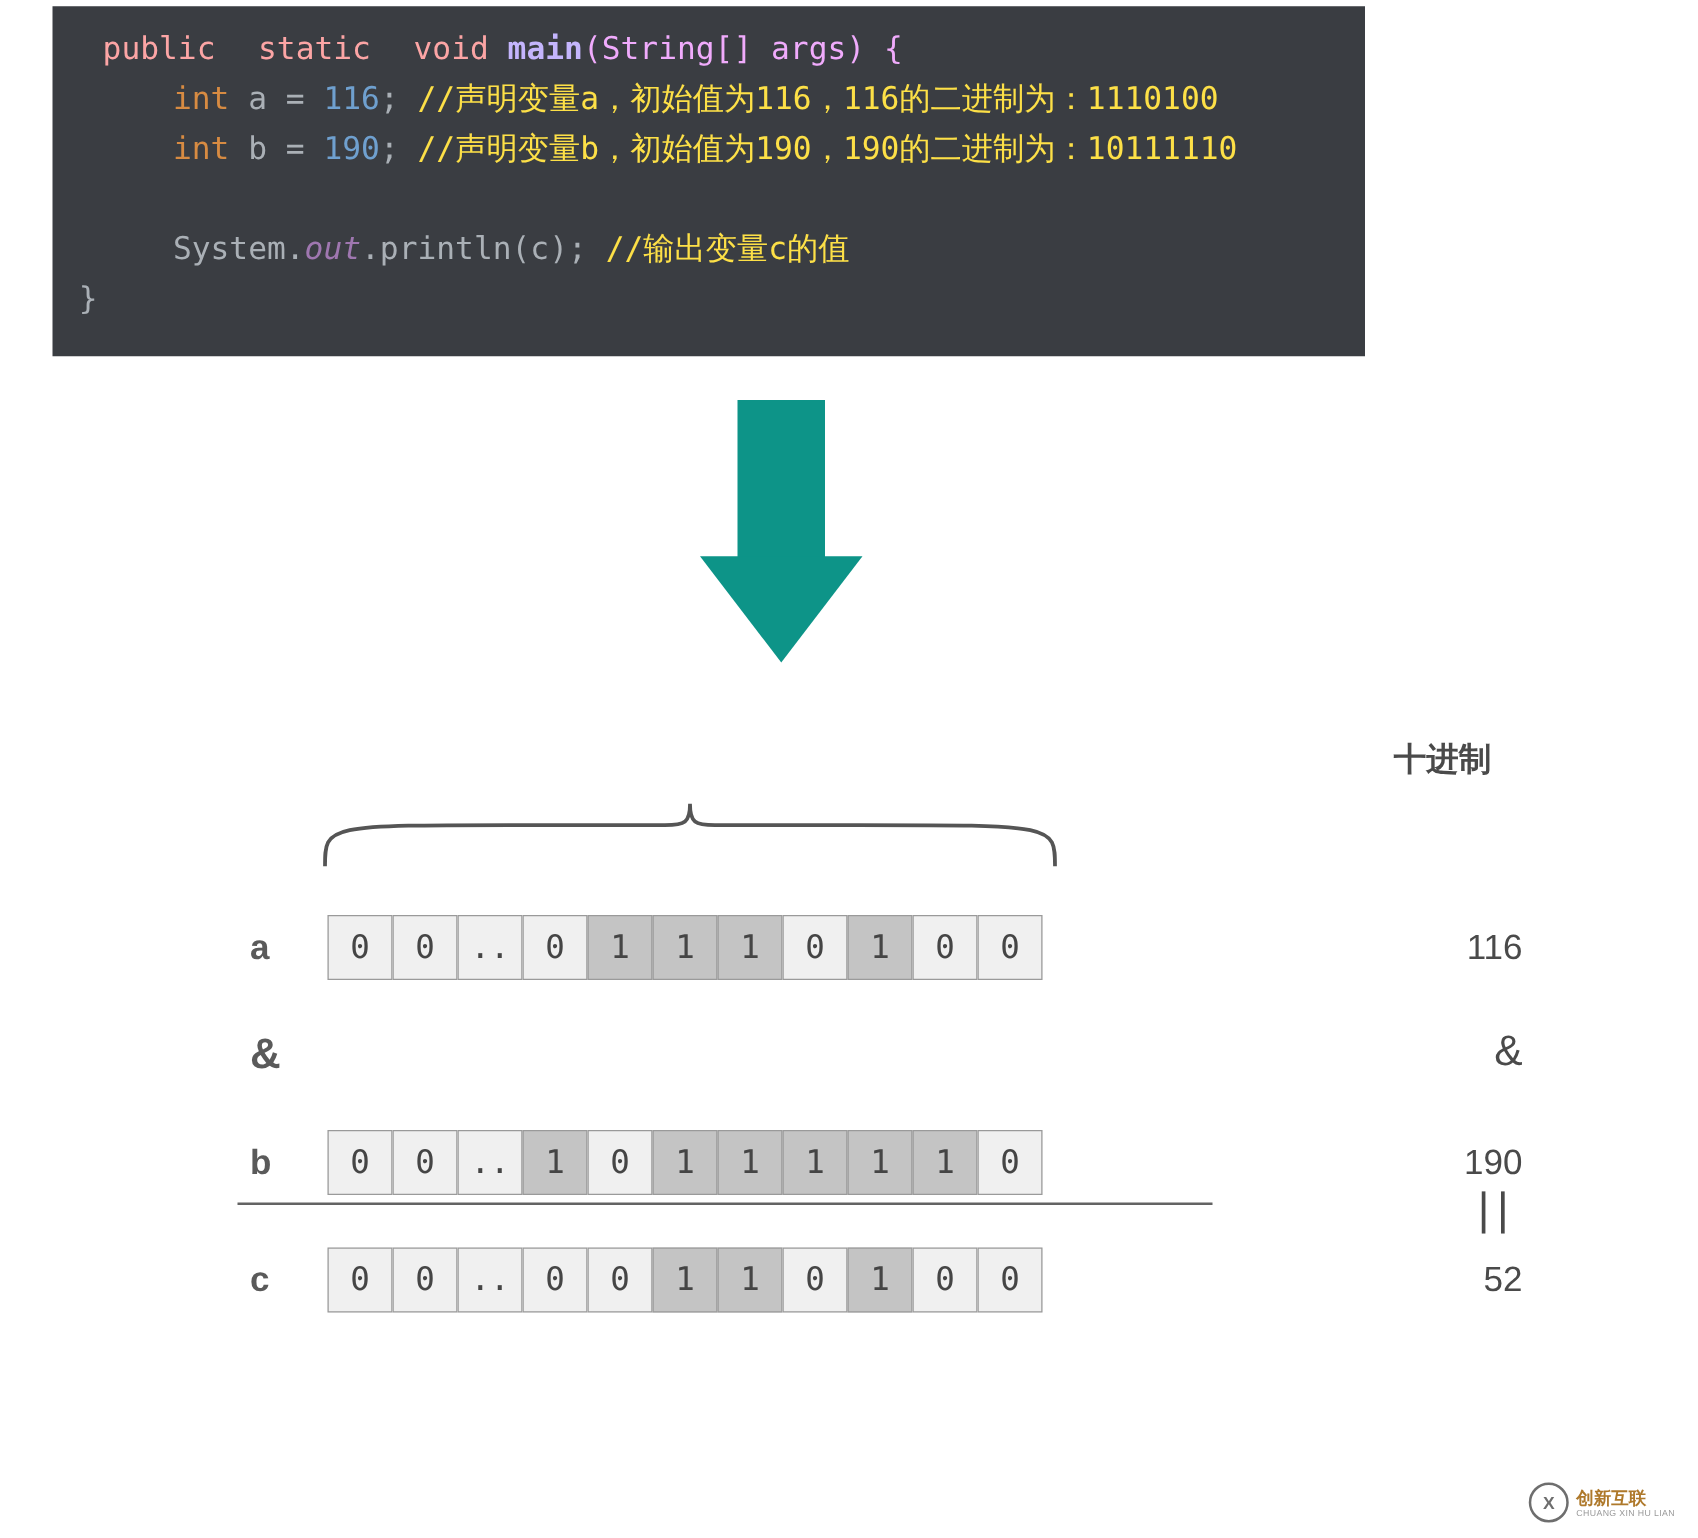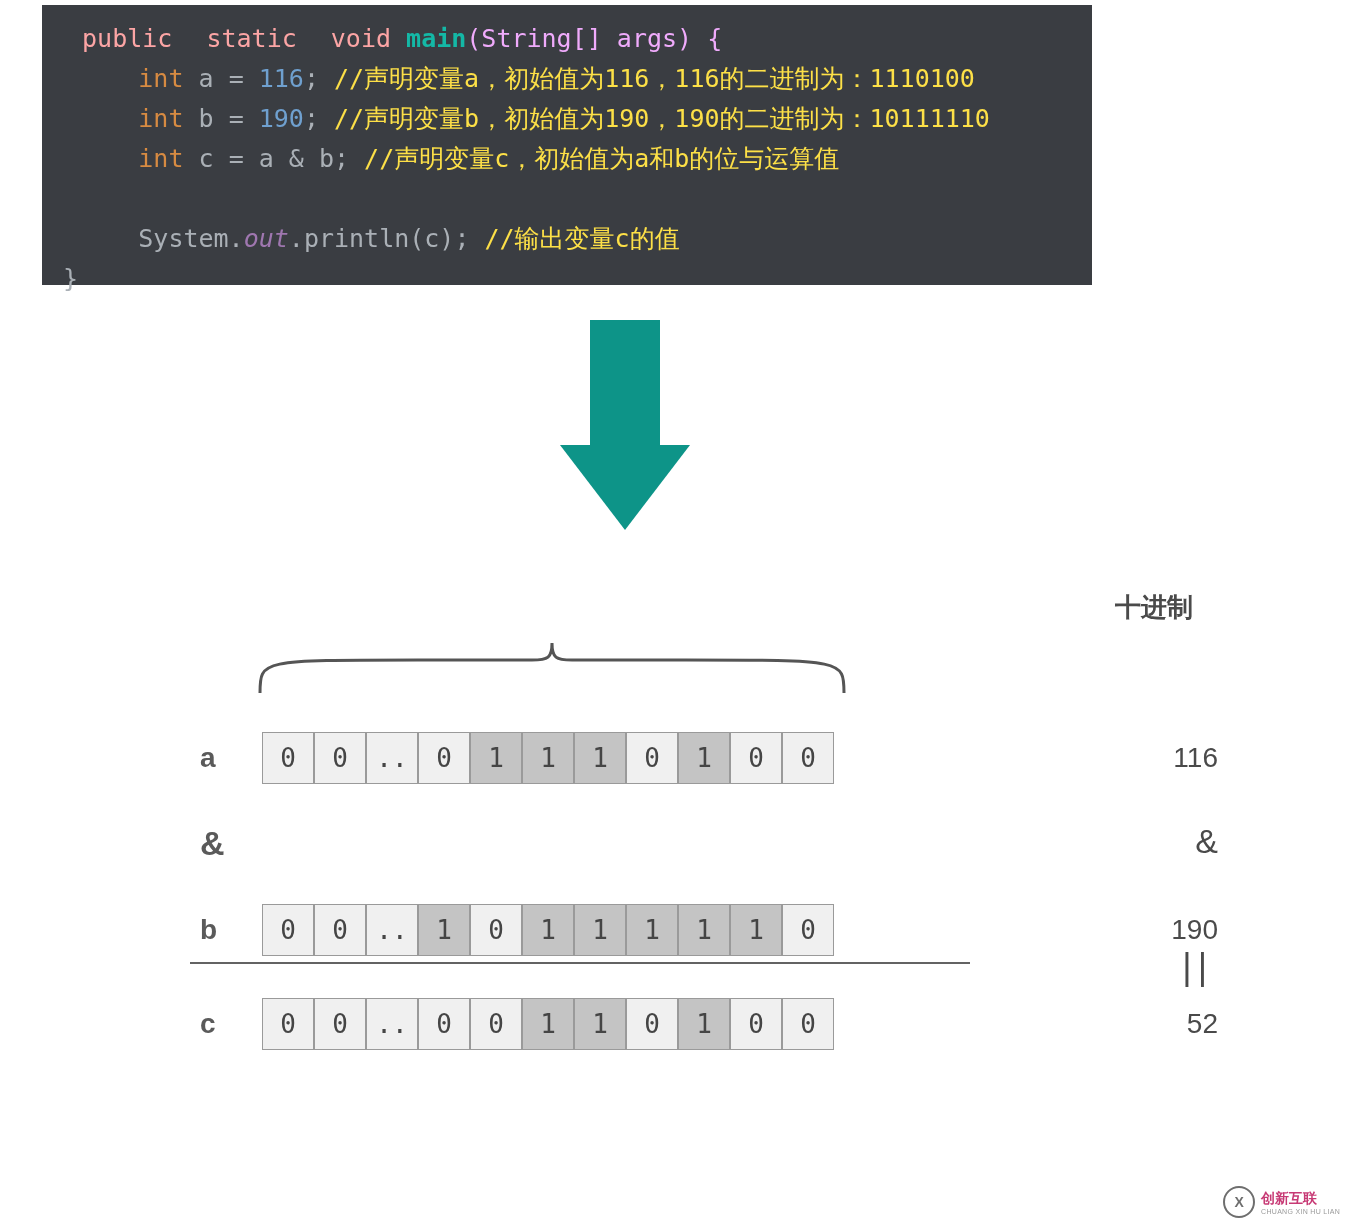--- a/index.html
+++ b/index.html
@@ -2,21 +2,21 @@
 <html><head>
 <meta charset="utf-8">
 <style>
   html,body{margin:0;padding:0;background:#fff;font-family:Helvetica,Arial,"PingFang SC","Microsoft YaHei",sans-serif;}
   .page{width:1358px;height:1230px;position:relative;box-sizing:border-box;}
   
   .code{position:absolute;left:42px;top:5px;width:1050px;height:280px;background:#3a3d42;font-family:Menlo,Consolas,monospace;font-size:25px;line-height:40px;color:#aab0b6;padding:14px 6px 10px 6px;box-sizing:border-box;}
   .code .line{white-space:pre;}
   .kw{color:#fca5a5;margin-left:19px;}
   .type{color:#d78b42;text-align:center;}
-  .fn{color:#14b8a6;font-weight:bold;}
+  .fn{color:#c4b5fd;font-weight:bold;}
   .num{color:#6fa0cf;}
   .it{color:#9f77b0;font-style:italic;}
   .cm{color:#fde047;}
   .pn{color:#f0abfc;}
   
   .arrow{position:absolute;left:560px;top:320px;width:130px;height:215px;}
   .arrow .shaft{position:absolute;left:30px;top:0;width:70px;height:130px;background:#0d9488;}
   .arrow .head{position:absolute;left:0;top:125px;width:0;height:0;border-left:65px solid transparent;border-right:65px solid transparent;border-top:85px solid #0d9488;}
   
   .diag{position:absolute;left:0;top:590px;width:1358px;}
@@ -31,33 +31,32 @@
   .row .bits{position:absolute;left:262px;top:0;display:flex;}
   .cell{width:52px;height:52px;border:1px solid #9a9a9a;background:#f0f0f0;display:flex;align-items:center;justify-content:center;font-size:26px;color:#454545;box-sizing:border-box;font-family:Menlo,Consolas,monospace;}
   .cell.one{background:#c4c4c4;}
   .row .val{position:absolute;right:140px;top:10px;font-size:28px;color:#4a4a4a;}
   .row.op .val{font-size:34px;top:4px;}
   .hr{position:absolute;left:190px;top:962px;width:780px;height:0;border-top:2px solid #636363;}
   .eq{position:absolute;right:145px;top:946px;font-size:36px;color:#4a4a4a;letter-spacing:6px;}
   
   .wm{position:absolute;right:18px;bottom:12px;display:flex;align-items:center;gap:6px;color:#555;font-size:11px;opacity:.85;}
   .wm .logo{width:28px;height:28px;border:2px solid #555;border-radius:50%;display:flex;align-items:center;justify-content:center;font-size:14px;font-weight:bold;color:#555;}
-  .wm .txt .big{font-size:14px;font-weight:bold;color:#be185d;}
+  .wm .txt .big{font-size:14px;font-weight:bold;color:#a16207;}
   .wm .txt .small{font-size:7px;color:#888;letter-spacing:.3px;}
 </style>
 </head>
 <body>
 
 <div class="page">
 
   <div class="code">
     <div class="line"> <span class="kw">public</span> <span class="kw">static</span> <span class="kw">void</span> <span class="fn">main</span><span class="pn">(String[] args) {</span></div>
     <div class="line">      <span class="type">int</span> <span>a = </span><span class="num">116</span><span>;</span><span class="cm"> //声明变量a，初始值为116，116的二进制为：1110100</span></div>
     <div class="line">      <span class="type">int</span> <span>b = </span><span class="num">190</span><span>;</span><span class="cm"> //声明变量b，初始值为190，190的二进制为：10111110</span></div>
-    <div class="line">      <span class="type">int</span> <span>c = a &amp; b;</span><span class="cm"> //声明变量c，初始值为a和b的位与运算值</span></div>
     <div class="line"> </div>
     <div class="line">      <span>System.</span><span class="it">out</span><span>.println(c);</span><span class="cm"> //输出变量c的值</span></div>
     <div class="line"> <span>}</span></div>
   </div>
 
   <div class="arrow">
     <div class="shaft"></div>
       <div class="head"></div>
   </div>
 

